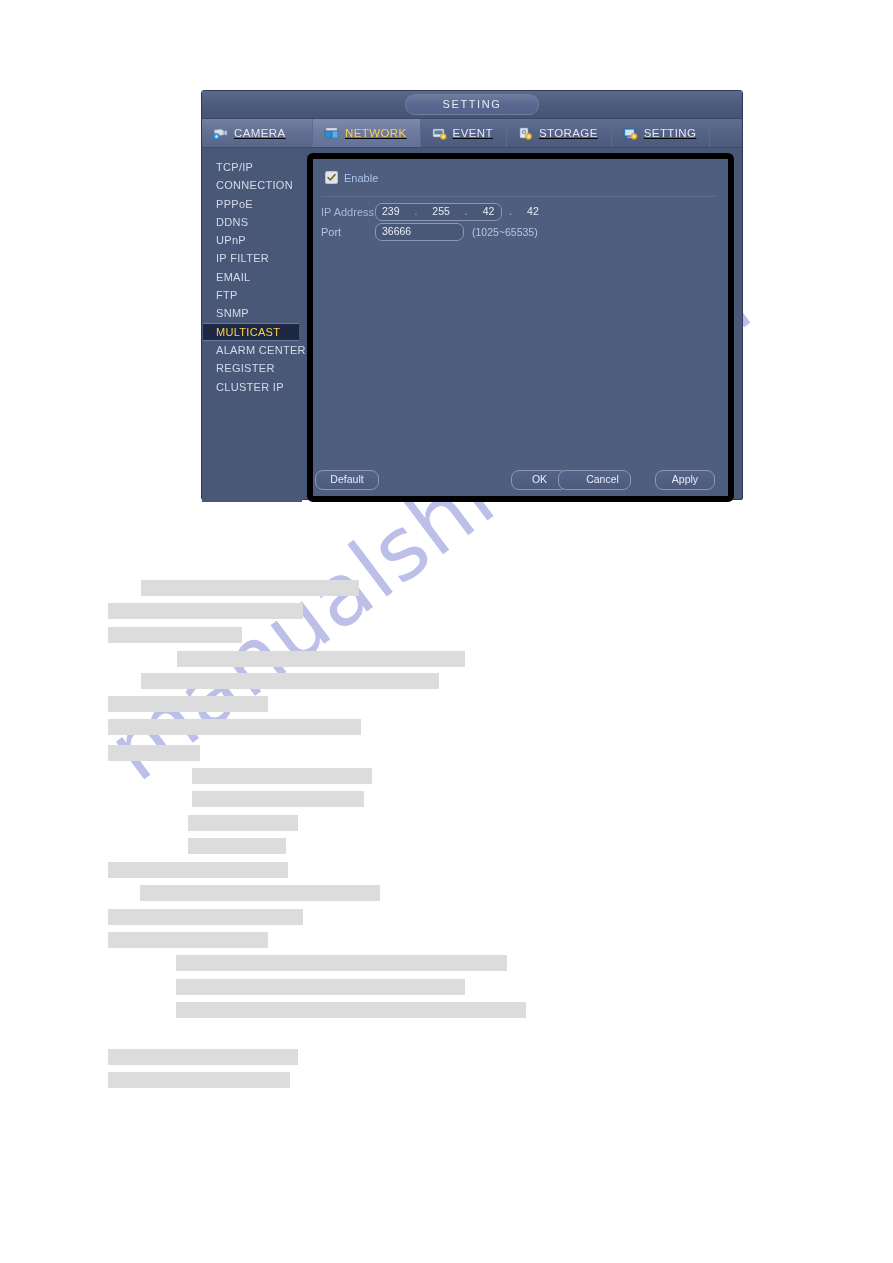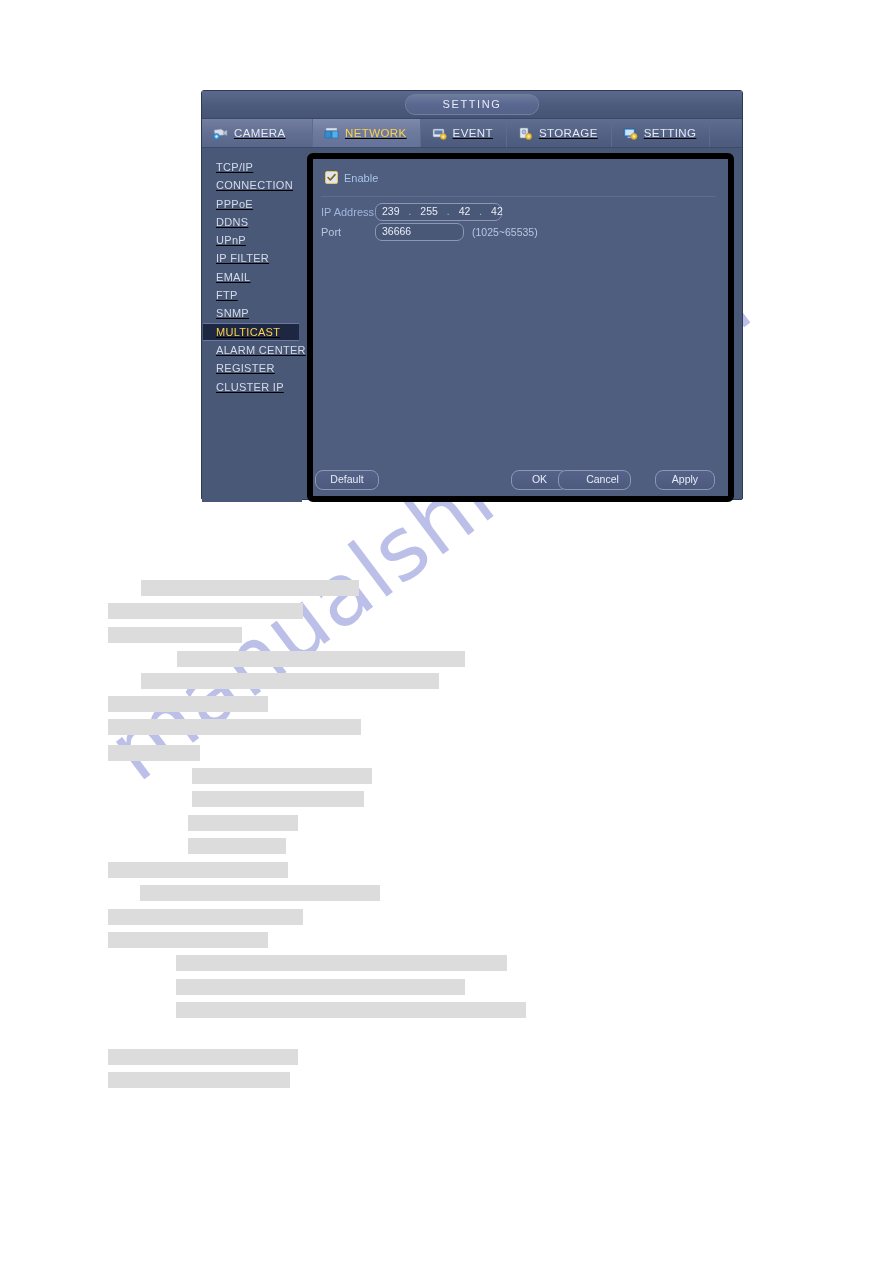--- a/index.html
+++ b/index.html
@@ -114,21 +114,20 @@
     height: 15px;
     flex: 0 0 auto;
     display: block;
   }
 
   
   .win-body {
     position: relative;
     height: calc(410px - 27px - 29px);
     display: flex;
-    text-decoration: underline;
   }
   .sidebar {
     width: 100px;
     padding: 10px 0 0 0;
     background: #4a5878;
     flex: 0 0 auto;
   }
   .side-item {
     height: 18.3px;
     line-height: 18.3px;
@@ -218,21 +217,21 @@
     border-radius: 7px;
     background: #4a5878;
     color: #e8ecf6;
     font-size: 10.5px;
     padding: 1px 6px 2px 6px;
     box-sizing: content-box;
     display: flex;
     align-items: center;
     cursor: text;
   }
-  .ip-input { width: 113px; justify-content: flex-start; gap: 9px; align-items: center; }
+  .ip-input { width: 113px; justify-content: flex-start; gap: 15px; align-items: center; }
   .octet {
     width: 23px;
     text-align: center;
     color: #e8ecf6;
   }
   .ip-dot {
     width: 6px;
     text-align: center;
     color: #aeb8d0;
     font-size: 10px;

